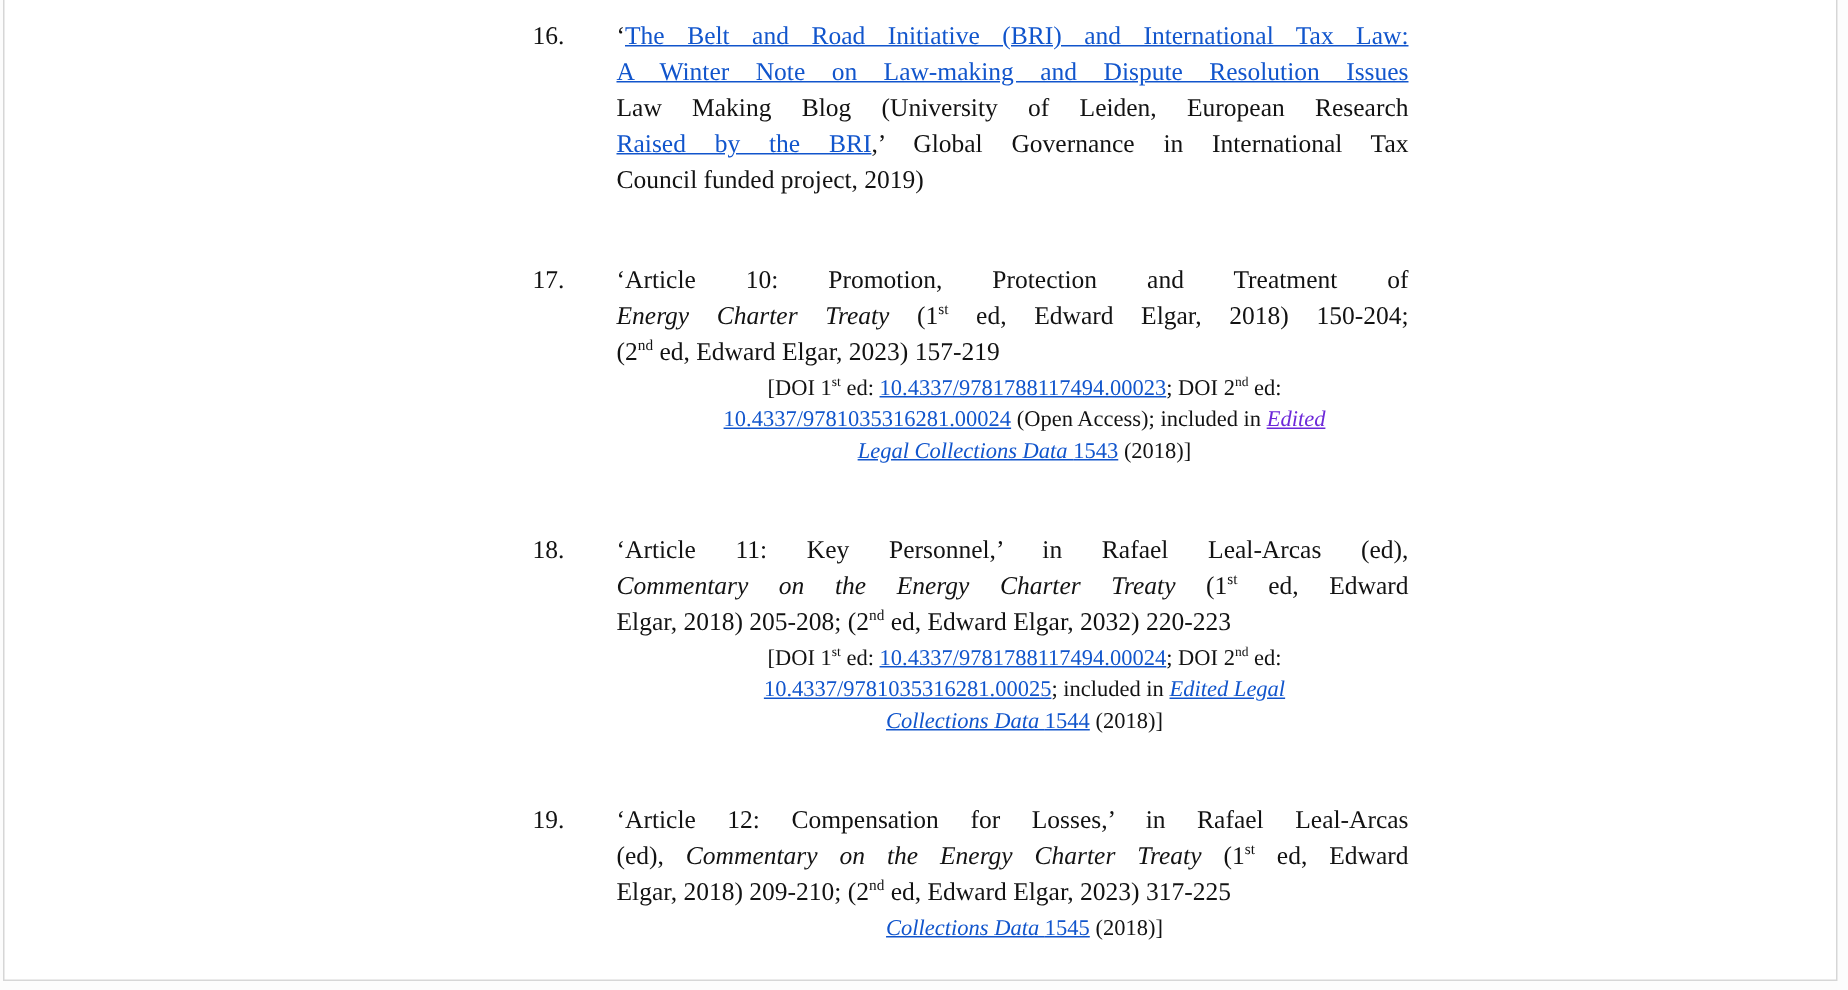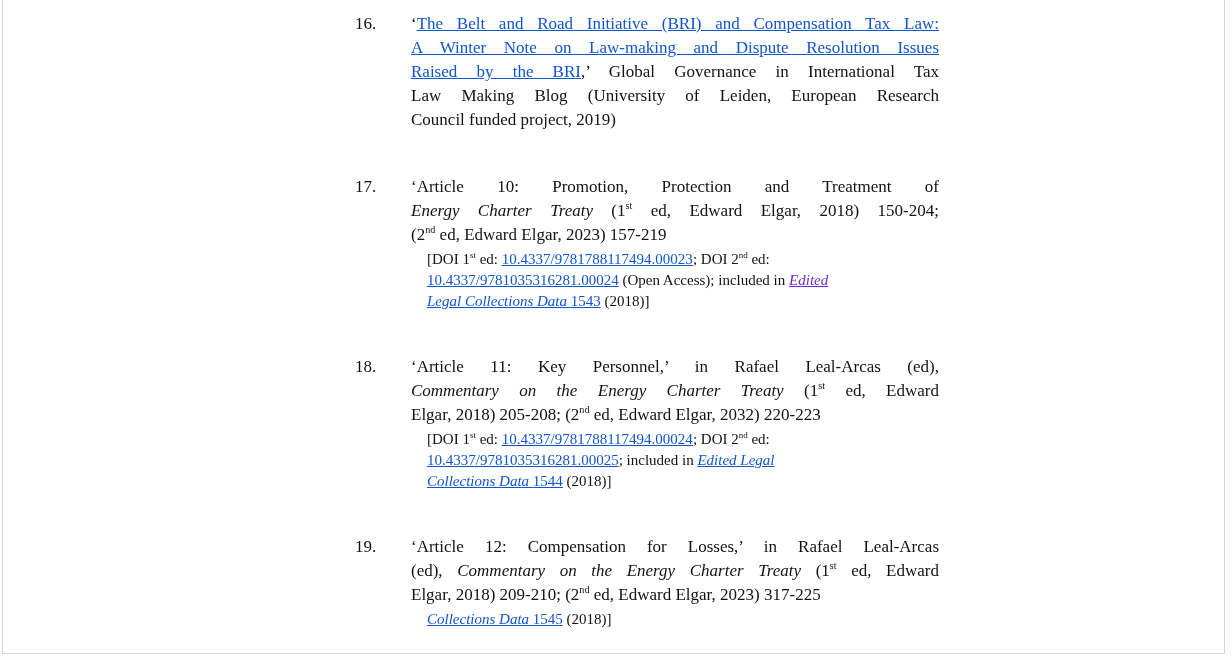--- a/index.html
+++ b/index.html
@@ -43,39 +43,39 @@
     line-height: 24px;
   }
   .main-line.just {
     text-align: justify;
     text-align-last: justify;
   }
   .doi-block { margin-left: 16px; margin-top: 2px; }
   .doi-line {
     font-size: 15px;
     line-height: 21px;
-    text-align: left;
+    text-align: center;
   }
   a { color: #1155cc; text-decoration: underline; cursor: pointer; }
   .it { font-style: italic; }
   sup { font-size: 0.6em; line-height: 0; vertical-align: super; }
 </style>
 </head>
 <body style="background: rgb(252, 252, 252);">
 
 <div class="canvas">
   <div class="page" style="background: rgb(255, 255, 255); border-color: rgb(214, 214, 214);">
     <div class="content" style="color: rgb(18, 18, 18);">
         <div class="item">
           <div class="num">16.</div>
           <div class="body">
-            <div class="main-line just"><span>‘</span><a href="#" style="color: rgb(17, 85, 204);">The Belt and Road Initiative (BRI) and Compensation Tax Law:</a></div>
+            <div class="main-line just"><span>‘</span><a href="#" style="color: rgb(17, 85, 204);">The Belt and Road Initiative (BRI) and International Tax Law:</a></div>
             <div class="main-line just"><a href="#" style="color: rgb(17, 85, 204);">A Winter Note on Law-making and Dispute Resolution Issues</a></div>
+            <div class="main-line just"><span>Law Making Blog (University of Leiden, European Research</span></div>
             <div class="main-line just"><a href="#" style="color: rgb(17, 85, 204);">Raised by the BRI</a><span>,’ Global Governance in International Tax</span></div>
-            <div class="main-line just"><span>Law Making Blog (University of Leiden, European Research</span></div>
             <div class="main-line"><span>Council funded project, 2019)</span></div>
           </div>
         </div>
         <div class="item">
           <div class="num">17.</div>
           <div class="body">
             <div class="main-line just"><span>‘Article 10: Promotion, Protection and Treatment of</span></div>
             <div class="main-line just"><span class="it">Energy Charter Treaty</span><span> (1</span><sup>st</sup><span> ed, Edward Elgar, 2018) 150-204;</span></div>
             <div class="main-line"><span>(2</span><sup>nd</sup><span> ed, Edward Elgar, 2023) 157-219</span></div>
             <div class="doi-block">

